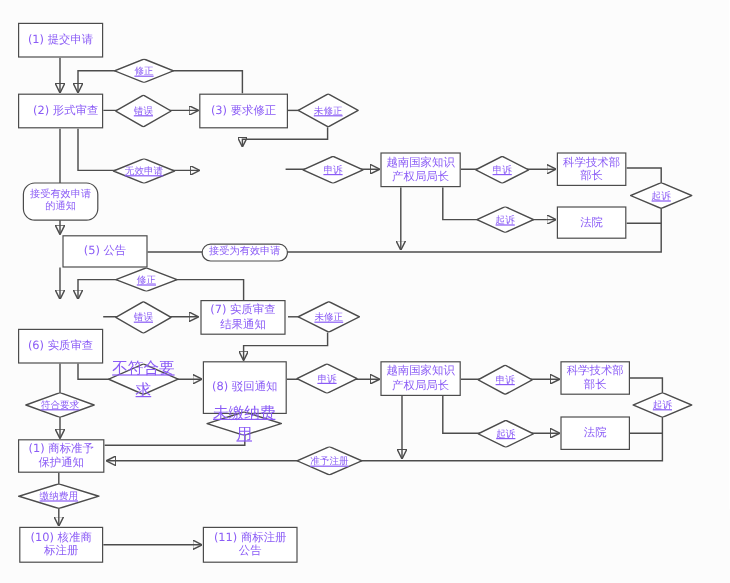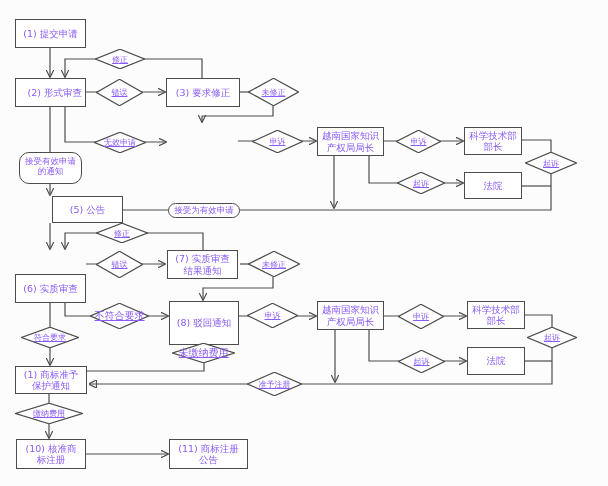--- a/index.html
+++ b/index.html
@@ -13,21 +13,21 @@
   .node { position:absolute; box-sizing:border-box; display:flex;
           align-items:center; justify-content:center; text-align:center; }
   .box  { border:1.2px solid #4c4c4c; background:#ffffff; font-size:9.5px;
           line-height:1.2; padding:1px 3px; }
   .pill { border:1.2px solid #4c4c4c; background:#ffffff; font-size:8.5px;
           line-height:1.15; border-radius:10px; padding:0 2px; }
   .diamond { background:transparent; }
   .diamond > svg { position:absolute; left:0; top:0; width:100%; height:100%; }
   .diamond > svg path { fill:#ffffff; stroke:#4c4c4c; stroke-width:1.2; }
   .diamond .label { position:relative; z-index:1; font-size:8px;text-decoration:underline; }
-  .diamond.fs7 .label { font-size:10px; }
+  .diamond.fs7 .label { font-size:13px; }
   .label { white-space:pre-line; }
 </style>
 </head>
 <body>
 
 <div class="stage">
 
   <svg class="connectors" viewBox="0 0 608 486">
     <defs>
       <marker id="arr" viewBox="0 0 8 8" refX="7.5" refY="4" markerWidth="8" markerHeight="8" orient="auto" markerUnits="userSpaceOnUse">

